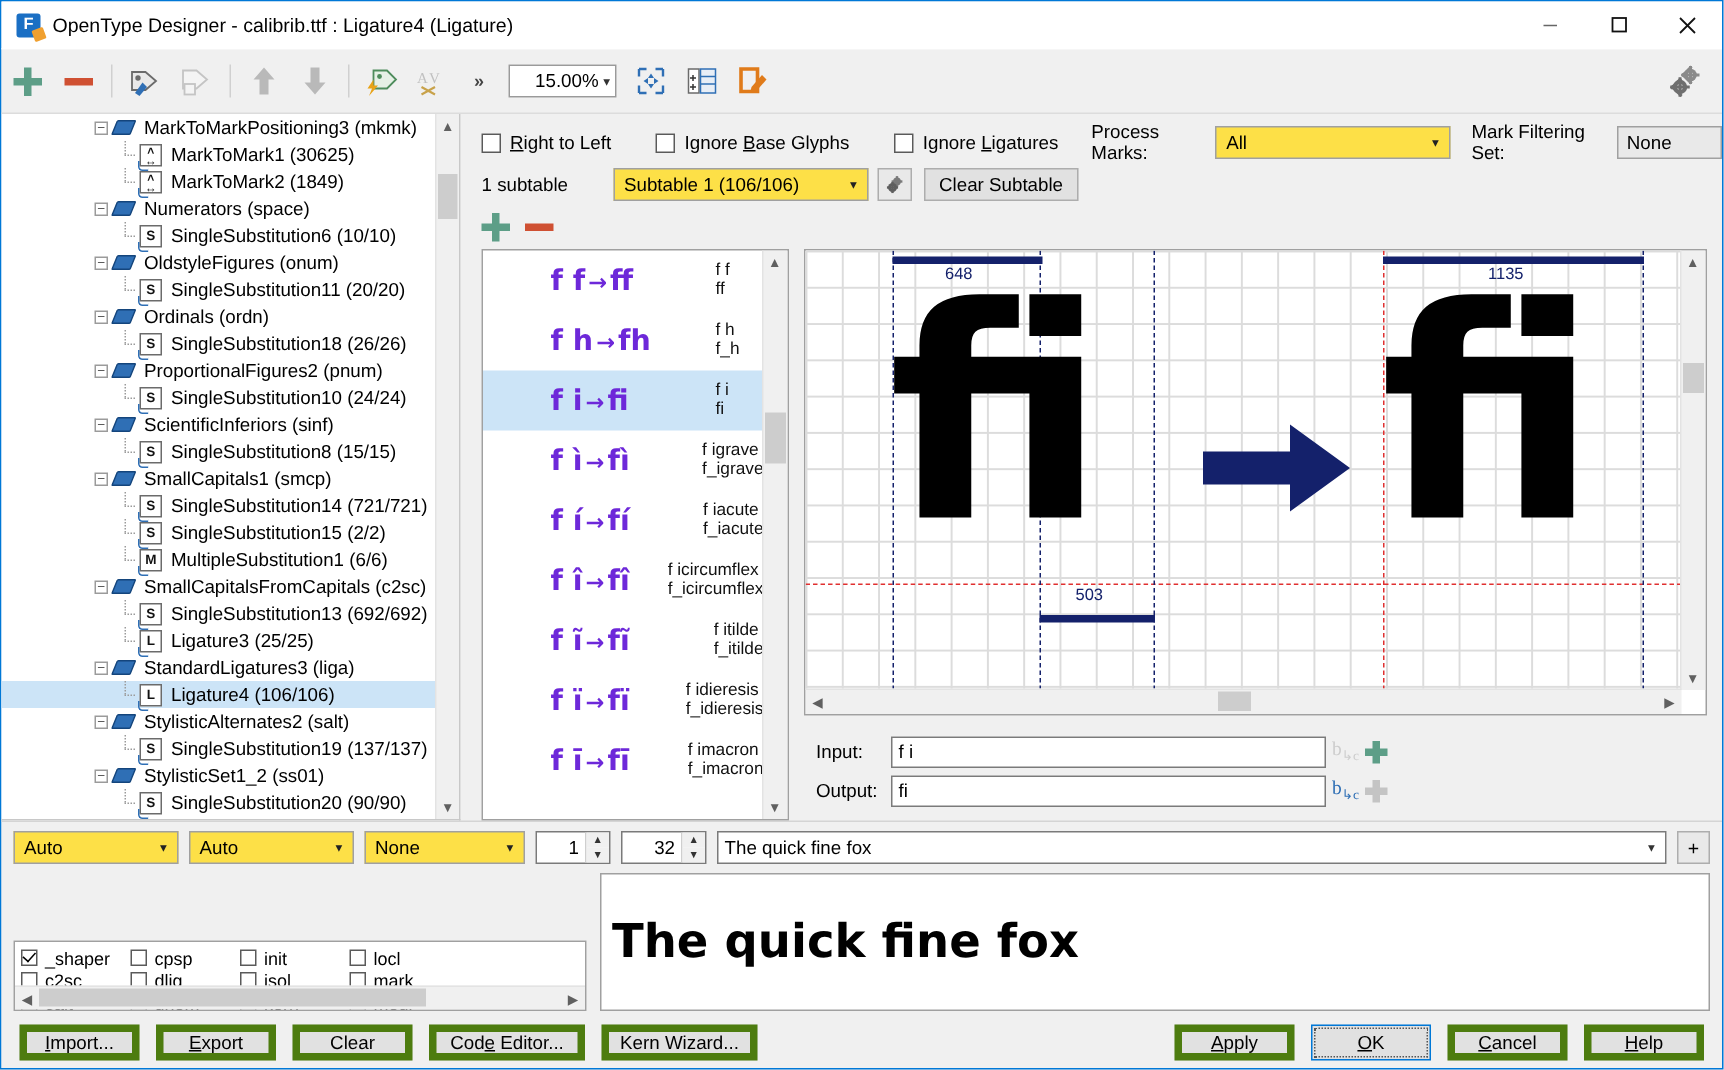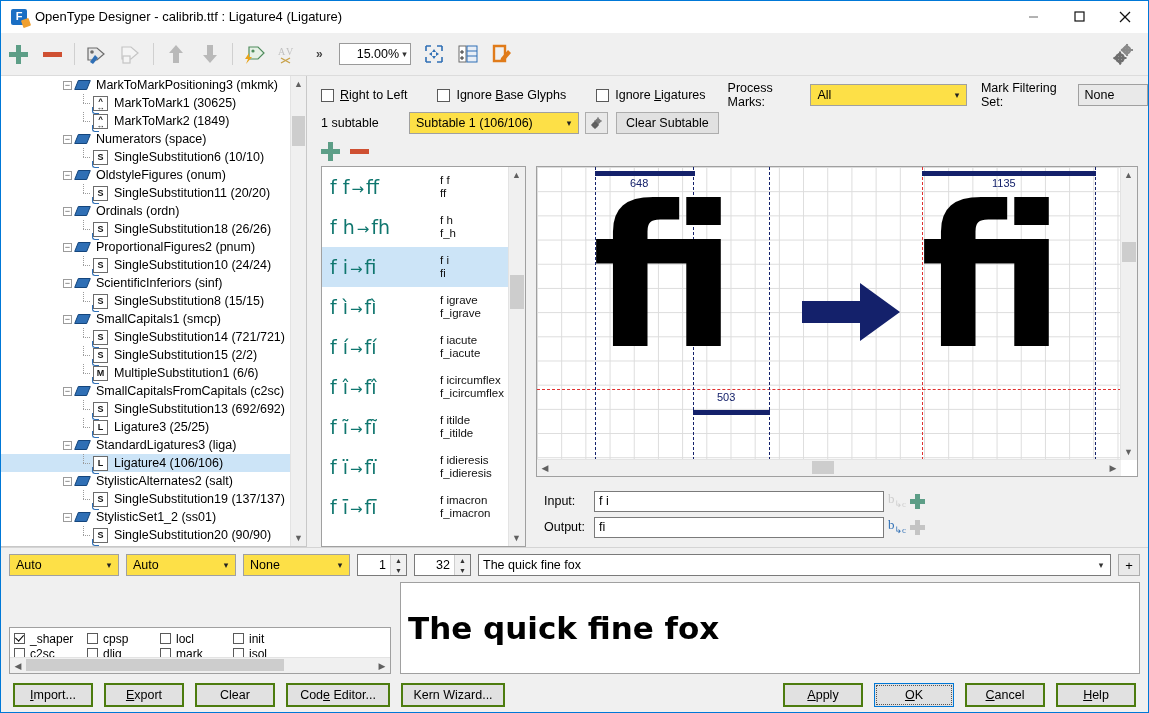--- a/index.html
+++ b/index.html
@@ -153,22 +153,22 @@
   .lig-col{width:205px;flex:0 0 auto;display:flex;flex-direction:column;}
   .lig-tools{height:30px;display:flex;align-items:center;gap:10px;}
   .lig-list{
     flex:1 1 auto;border:1px solid #a0a0a0;background:#fff;position:relative;overflow:hidden;
     box-sizing:border-box;
   }
   .lig-inner{position:absolute;left:0;top:0;right:16px;bottom:0;overflow:hidden;}
   .lig-item{height:40px;display:flex;align-items:center;padding-left:8px;box-sizing:border-box;}
   .lig-item.sel{background:#cce4f7;}
   .lig-glyph{
-    font-family:"DejaVu Sans",sans-serif;font-weight:normal;font-size:19px;color:#0f766e;
-    width:110px;white-space:nowrap;letter-spacing:0px;
+    font-family:"DejaVu Sans",sans-serif;font-weight:bold;font-size:19px;color:#6d28d9;
+    width:110px;white-space:nowrap;letter-spacing:0px;margin-left:37px;
   }
   .lig-glyph .ar{font-size:15px;padding:0 2px;}
   .lig-names{font-size:11.5px;line-height:13px;color:#111;white-space:nowrap;}
   
   .prev-col{flex:1 1 auto;display:flex;flex-direction:column;min-width:0;}
   .canvas-wrap{
     flex:1 1 auto;border:1px solid #a0a0a0;background:#fff;position:relative;overflow:hidden;
     box-sizing:border-box;margin-top:30px;
   }
   .canvas{position:absolute;left:0;top:0;right:16px;bottom:16px;overflow:hidden;background:#fff;}
@@ -260,21 +260,21 @@
     display:flex;align-items:center;padding-left:7px;overflow:hidden;
     font-family:"DejaVu Sans",sans-serif;font-weight:bold;font-size:31px;color:#000;
     white-space:nowrap;
   }
   .glyph-str{
     height:22px;border:1px solid #7a7a7a;background:#fff;box-sizing:border-box;
     display:flex;align-items:center;padding-left:5px;margin-top:3px;font-size:12.5px;
   }
   .btn-row{display:flex;align-items:center;height:34px;padding:4px 12px 0 12px;gap:11px;}
   .dlg-btn{
-    width:80px;height:24px;border:2px solid #4d7c0f;background:#e1e1e1;display:flex;
+    width:80px;height:24px;border:5px solid #4d7c0f;background:#e1e1e1;display:flex;
     align-items:center;justify-content:center;box-sizing:border-box;font-size:12.5px;
     white-space:nowrap;
   }
   .dlg-btn.wide{width:84px;}
   .dlg-btn.def{
     border:1px solid #0078d7;outline:1px dotted #555;outline-offset:-3px;background:#e1e1e1;
   }
   .spacer{flex:1 1 auto;}
 </style>
 </head>
@@ -855,59 +855,59 @@
                 <span>fina</span>
               </div>
               <div class="feat-cell">
                 <div class="feat-cb"></div>
                 <span>frac</span>
               </div>
             </div>
             <div class="feat-col">
               <div class="feat-cell">
                 <div class="feat-cb"></div>
+                <span>init</span>
+              </div>
+              <div class="feat-cell">
+                <div class="feat-cb"></div>
+                <span>isol</span>
+              </div>
+              <div class="feat-cell">
+                <div class="feat-cb"></div>
+                <span>kern</span>
+              </div>
+              <div class="feat-cell">
+                <div class="feat-cb"></div>
+                <span>liga</span>
+              </div>
+              <div class="feat-cell">
+                <div class="feat-cb"></div>
+                <span>lnum</span>
+              </div>
+            </div>
+            <div class="feat-col">
+              <div class="feat-cell">
+                <div class="feat-cb"></div>
                 <span>locl</span>
               </div>
               <div class="feat-cell">
                 <div class="feat-cb"></div>
                 <span>mark</span>
               </div>
               <div class="feat-cell">
                 <div class="feat-cb"></div>
                 <span>medi</span>
               </div>
               <div class="feat-cell">
                 <div class="feat-cb"></div>
                 <span>mkmk</span>
               </div>
               <div class="feat-cell">
                 <div class="feat-cb"></div>
                 <span>numr</span>
-              </div>
-            </div>
-            <div class="feat-col">
-              <div class="feat-cell">
-                <div class="feat-cb"></div>
-                <span>init</span>
-              </div>
-              <div class="feat-cell">
-                <div class="feat-cb"></div>
-                <span>isol</span>
-              </div>
-              <div class="feat-cell">
-                <div class="feat-cb"></div>
-                <span>kern</span>
-              </div>
-              <div class="feat-cell">
-                <div class="feat-cb"></div>
-                <span>liga</span>
-              </div>
-              <div class="feat-cell">
-                <div class="feat-cb"></div>
-                <span>lnum</span>
               </div>
             </div>
           </div>
         <div class="feat-hs">
           <div class="hs-l" style="height:15px">◀</div>
           <div class="hs-thumb" style="left:16px;width:258px;height:12px;"></div>
           <div class="hs-r" style="height:15px">▶</div>
         </div>
       </div>
 

